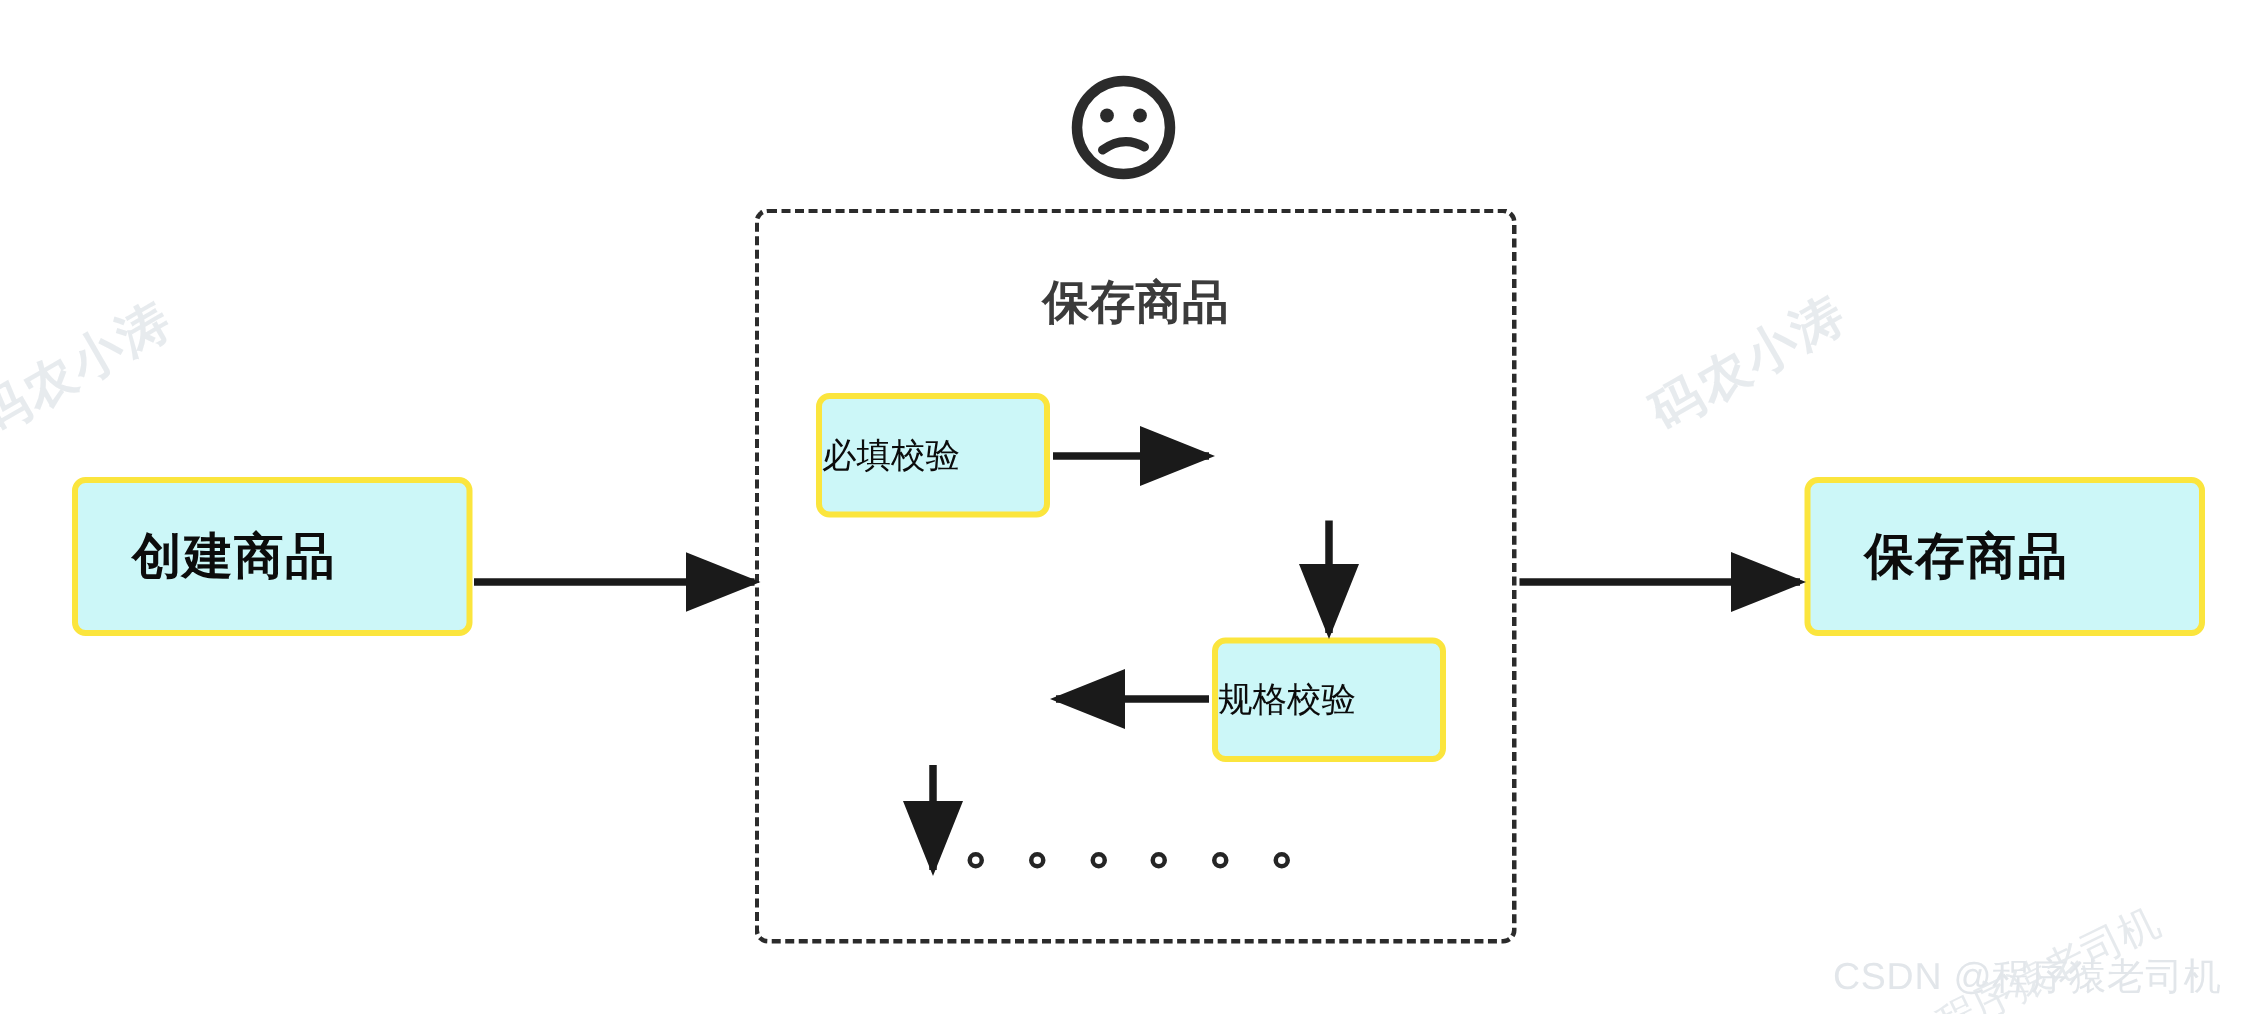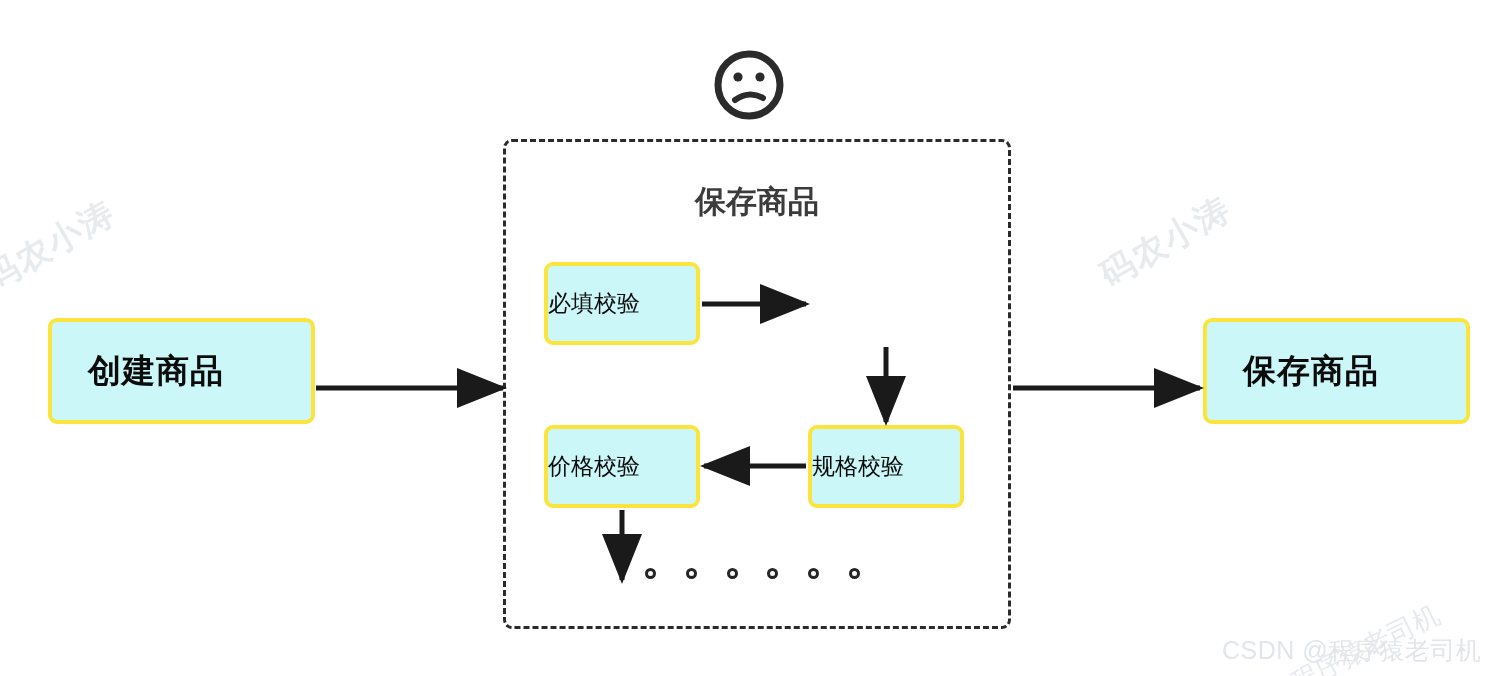--- a/index.html
+++ b/index.html
@@ -171,23 +171,20 @@
 
   <div class="node node-small node-required">
     <span>必填校验</span>
   </div>
 
 
   <div class="node node-small node-stock">
     <span>规格校验</span>
   </div>
 
-  <div class="node node-small node-price">
-    <span>价格校验</span>
-  </div>
 
   <div class="node node-big node-save">
     <span>保存商品</span>
   </div>
 
   <div class="dots">
     <span class="dot"></span>
     <span class="dot"></span>
     <span class="dot"></span>
     <span class="dot"></span>

